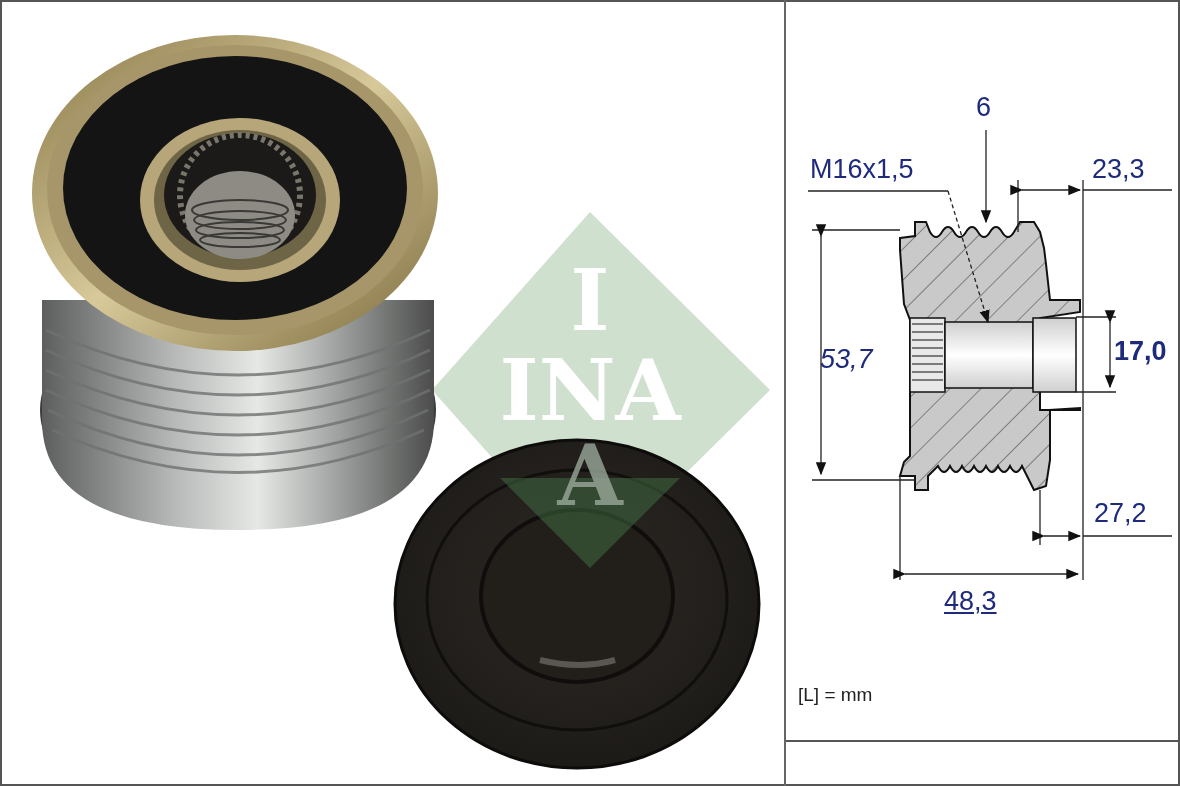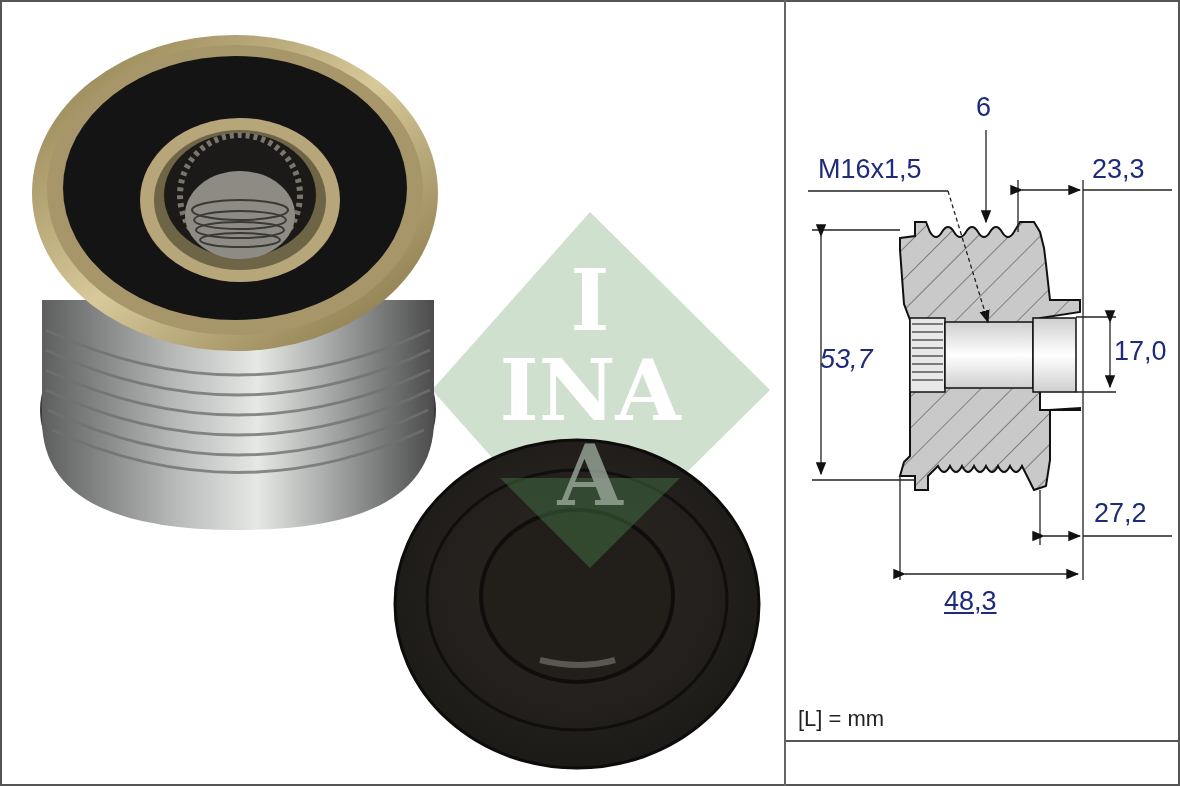--- a/index.html
+++ b/index.html
@@ -3,21 +3,21 @@
 <meta charset="utf-8">
 <style>
   html, body { margin:0; padding:0; background:#fff; }
   body { width:1180px; height:786px; position:relative; overflow:hidden; font-family:"Liberation Sans", sans-serif; }
   .frame { position:absolute; left:0; top:0; width:1176px; height:782px; border:2px solid #555; box-sizing:content-box; }
   .divider-v { position:absolute; left:784px; top:0; width:2px; height:786px; background:#666; }
   .divider-h { position:absolute; left:786px; top:740px; width:394px; height:2px; background:#555; }
   .photo-area { position:absolute; left:0; top:0; width:784px; height:786px; }
   .drawing-area { position:absolute; left:786px; top:0; width:394px; height:740px; }
   .dim { position:absolute; color:#1e2a7a; font-size:27px; white-space:nowrap; }
-  .units { position:absolute; left:798px; top:706px; font-size:22px; color:#222; }
+  .units { position:absolute; left:798px; top:684px; font-size:19px; color:#222; }
   svg { position:absolute; left:0; top:0; }
 </style>
 </head>
 <body>
 
 <div class="frame"></div>
 
 <div class="photo-area">
   <svg width="784" height="786" viewBox="0 0 784 786">
     <defs>
@@ -148,22 +148,22 @@
       <line x1="1040" y1="490" x2="1040" y2="545"></line>
       <line x1="1044" y1="536" x2="1080" y2="536" marker-start="url(#arr)" marker-end="url(#arr)"></line>
       <line x1="1083" y1="536" x2="1172" y2="536"></line>
 
       <line x1="900" y1="476" x2="900" y2="580"></line>
       <line x1="905" y1="574" x2="1078" y2="574" marker-start="url(#arr)" marker-end="url(#arr)"></line>
     </g>
   </svg>
 
   <span class="dim" style="left:190px; top:92px;">6</span>
-  <span class="dim" style="left:32px;  top:154px;">M16x1,5</span>
+  <span class="dim" style="left:24px;  top:154px;">M16x1,5</span>
   <span class="dim" style="left:306px; top:154px;text-align:right;">23,3</span>
   <span class="dim" style="left:34px;  top:344px;font-style:italic;">53,7</span>
-  <span class="dim" style="left:328px; top:336px;">17,0</span>
+  <span class="dim" style="left:328px; top:336px;font-weight:bold;">17,0</span>
   <span class="dim" style="left:308px; top:498px;">27,2</span>
   <span class="dim" style="left:158px; top:586px;text-decoration:underline;">48,3</span>
 </div>
 
 <span class="units">[L] = mm</span>
 <div class="divider-h"></div>
 
 </body></html>

